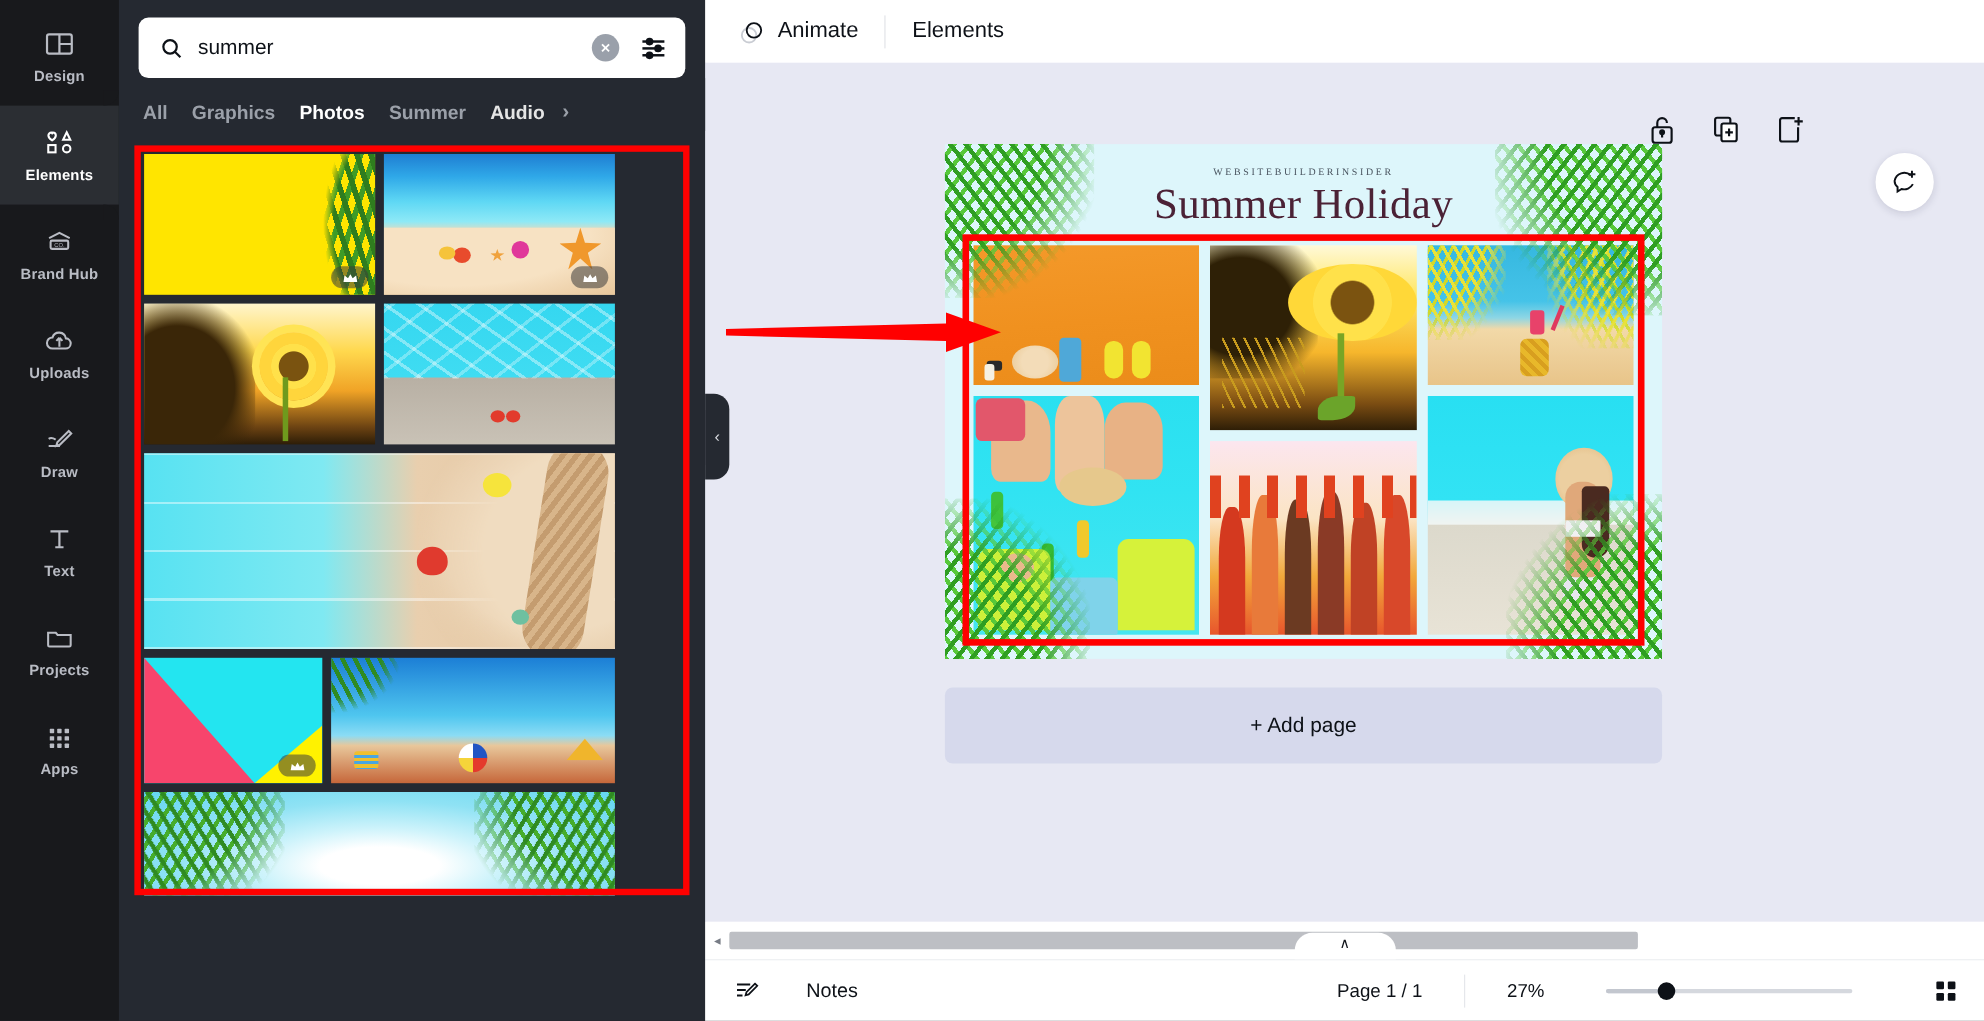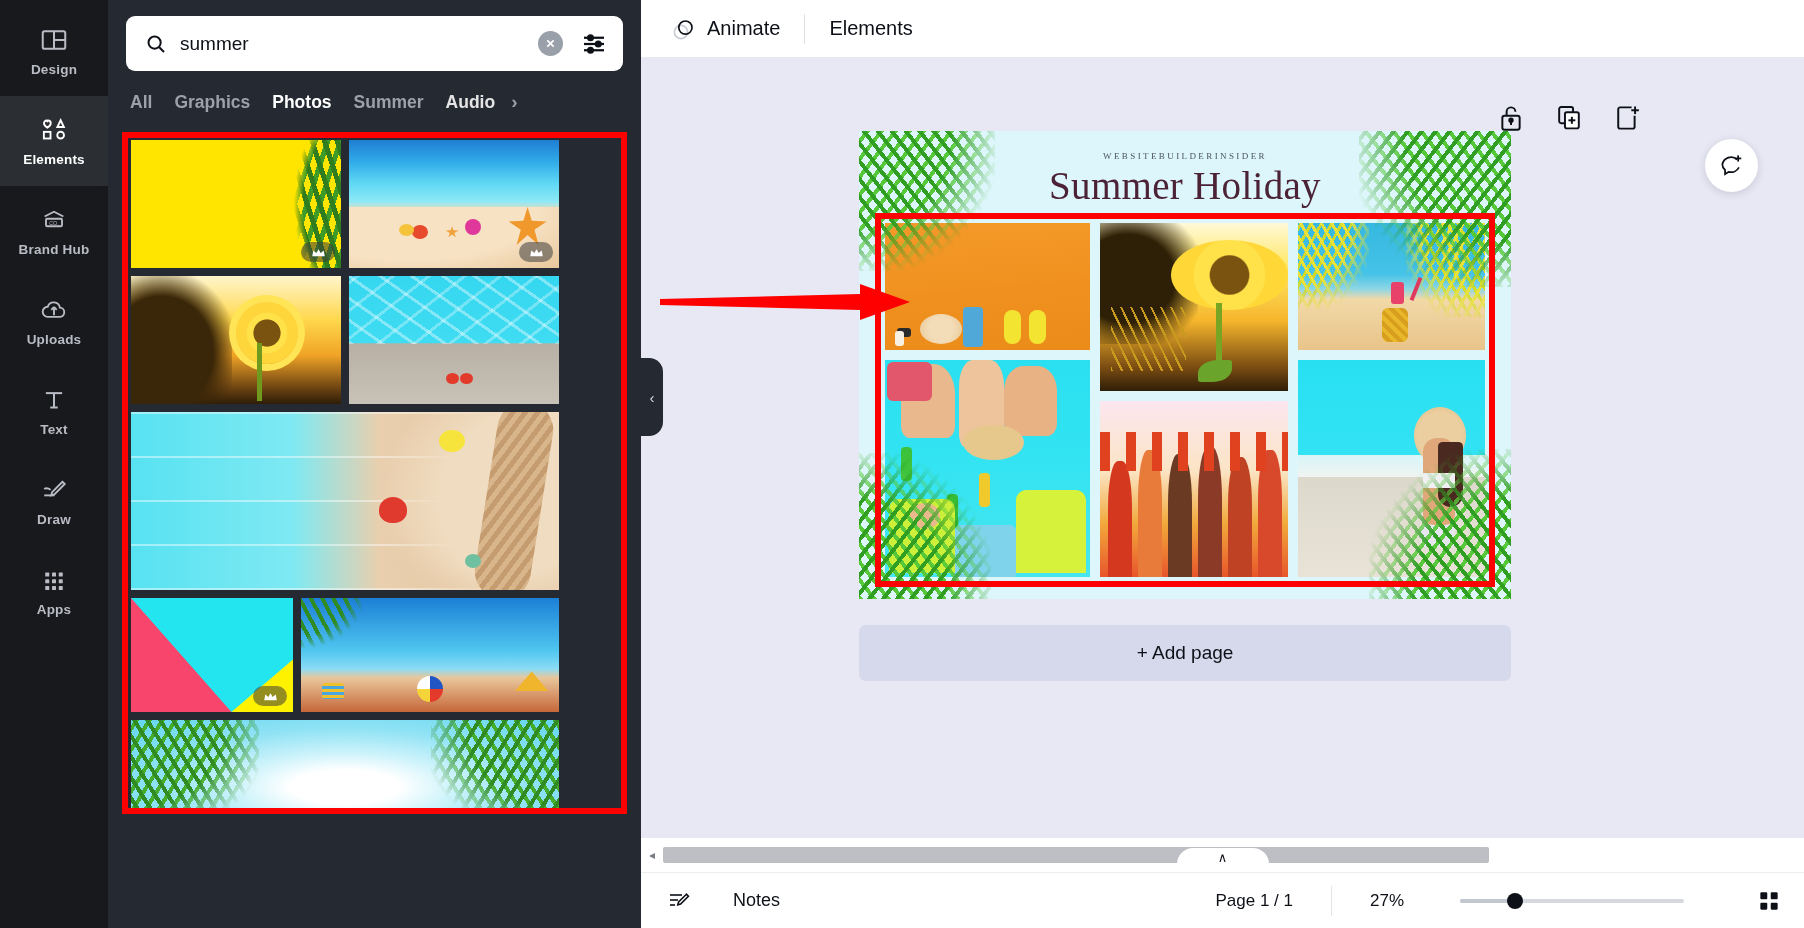--- a/index.html
+++ b/index.html
@@ -158,21 +158,21 @@
   .c4 { grid-column:2; grid-row:3; }
   .c5 { grid-column:3; grid-row:1; }
   .c6 { grid-column:3; grid-row:2 / span 2; }
   .collage-box {
     position:absolute; left: 16px; top: 82px; right: 16px; bottom: 12px;
     border: 6px solid #FF0000; z-index: 5; pointer-events:none;
   }
   .leaf { position:absolute; z-index: 3; pointer-events:none; }
 
   .addpage {
-    position:absolute; left: 218px; top: 568px; width: 652px; height: 56px;
+    position:absolute; left: 218px; top: 568px; width: 652px; height: 69px;
     background:#d6d9ec; border-radius: 7px; display:flex; align-items:center;
     justify-content:center; font-size: 19px; color:#0d1117; cursor:pointer;
   }
 
   
   .hscroll {
     position:absolute; left:0; right:0; bottom: 56px; height: 34px;
     background:#ffffff; display:flex; align-items:center;
   }
   .hs-arrow { width: 22px; text-align:center; color:#777c85; font-size: 12px; cursor:pointer; }
@@ -248,37 +248,43 @@
 
     <div class="rail-item">
       <svg class="glyph" viewBox="0 0 24 24" fill="none" stroke="#b9bcc4" stroke-width="1.5">
         <path d="M7 17.5h9.3a3.7 3.7 0 0 0 .4-7.4 5 5 0 0 0-9.7-.7A3.9 3.9 0 0 0 7 17.5z"></path>
         <path d="M12 16.2V9.6M12 9.6l-2.2 2.3M12 9.6l2.2 2.3"></path>
       </svg>
       <span class="rlabel">Uploads</span>
     </div>
 
     <div class="rail-item">
+      <svg class="glyph" viewBox="0 0 24 24" fill="none" stroke="#b9bcc4" stroke-width="1.5">
+        <path d="M18.8 5.4 10.5 13.7l-.8 2.6 2.6-.8 8.3-8.3z"></path>
+        <path d="M4.2 11.2c1.8-1.3 3.6-.4 5.1.6"></path>
+          <line x1="4.2" y1="16.3" x2="12.4" y2="16.3"></line>
+      </svg>
+      <span class="rlabel">Draw</span>
+    </div>
+
+    <div class="rail-item">
       <svg class="glyph" viewBox="0 0 24 24" fill="none" stroke="#b9bcc4" stroke-width="1.6">
         <line x1="5.5" y1="6.5" x2="18.5" y2="6.5"></line>
           <line x1="12" y1="6.5" x2="12" y2="18"></line>
         <line x1="9" y1="18" x2="15" y2="18"></line>
       </svg>
       <span class="rlabel">Text</span>
     </div>
 
     <div class="rail-item">
       <svg class="glyph" viewBox="0 0 24 24" fill="none" stroke="#b9bcc4" stroke-width="1.5">
-        <path d="M18.8 5.4 10.5 13.7l-.8 2.6 2.6-.8 8.3-8.3z"></path>
-        <path d="M4.2 11.2c1.8-1.3 3.6-.4 5.1.6"></path>
-          <line x1="4.2" y1="16.3" x2="12.4" y2="16.3"></line>
-      </svg>
-      <span class="rlabel">Draw</span>
-    </div>
-
+        <path d="M3.8 8.2h5.6l1.3 1.6h9.5v7.4a1 1 0 0 1-1 1H4.8a1 1 0 0 1-1-1z"></path>
+      </svg>
+      <span class="rlabel">Projects</span>
+    </div>
 
     <div class="rail-item">
       <svg class="glyph" viewBox="0 0 24 24" fill="#b9bcc4">
         <rect x="5" y="6" width="3.2" height="3.2" rx=".5"></rect>
           <rect x="10.4" y="6" width="3.2" height="3.2" rx=".5"></rect>
           <rect x="15.8" y="6" width="3.2" height="3.2" rx=".5"></rect>
         <rect x="5" y="11.4" width="3.2" height="3.2" rx=".5"></rect>
           <rect x="10.4" y="11.4" width="3.2" height="3.2" rx=".5"></rect>
           <rect x="15.8" y="11.4" width="3.2" height="3.2" rx=".5"></rect>
         <rect x="5" y="16.8" width="3.2" height="3.2" rx=".5"></rect>

